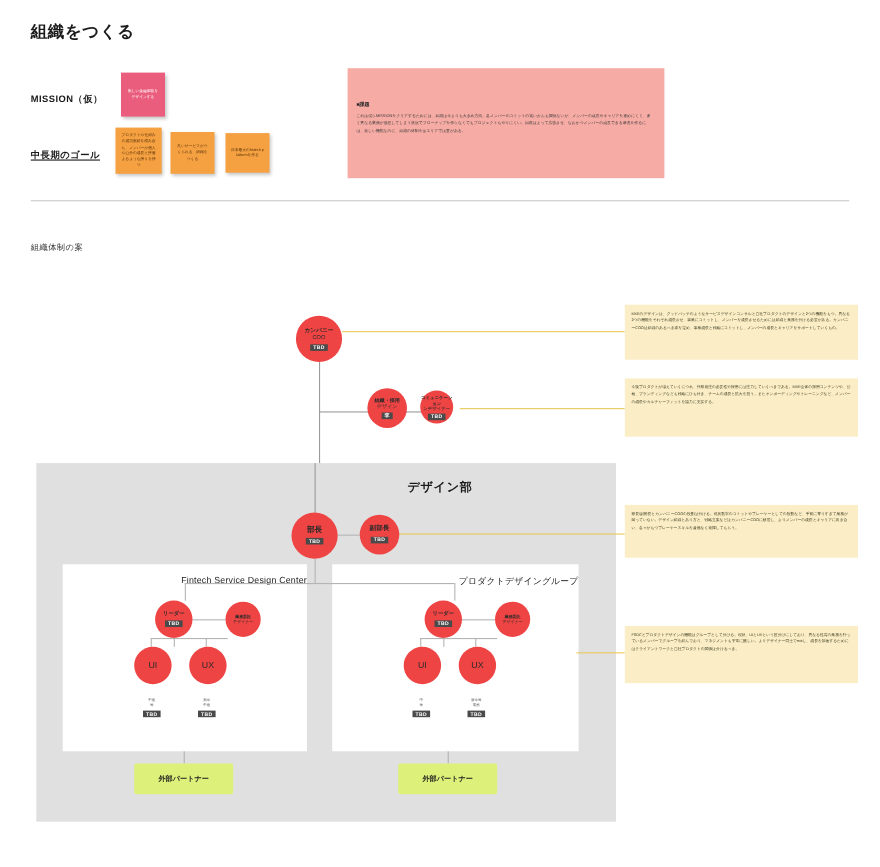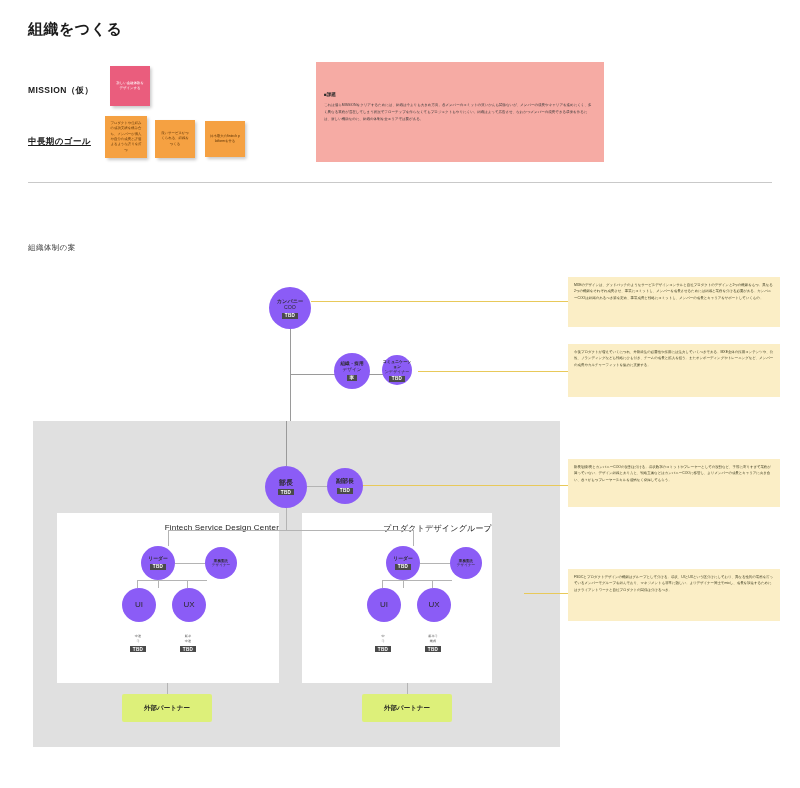--- a/index.html
+++ b/index.html
@@ -62,59 +62,59 @@
   }
 
   
   #divider {
     position:absolute; left:28px; top:182px; width:744px; height:1px;
     background:#c9c9c9;
   }
 
   
   #section-heading {
-    position:absolute; left:28px; top:243px;
+    position:absolute; left:28px; top:220px;
     font-size:7.5px; color:#333; letter-spacing:0.4px;
   }
 
   
   #dept-panel {
     position:absolute; left:33px; top:421px; width:527px; height:326px;
     background:#e0e0e0;
   }
   #dept-title {
     position:absolute; left:0; right:0; top:435px;
     text-align:center; font-size:11px; font-weight:bold; color:#1a1a1a;
     letter-spacing:0.6px;
   }
 
   
   .group-card {
     position:absolute; background:#ffffff;
   }
   #group-card-left  { left:57px;  top:513px; width:222px; height:170px; }
-  #group-card-right { left:302px; top:513px; width:190px; height:170px; }
+  #group-card-right { left:302px; top:513px; width:224px; height:170px; }
   .group-title {
     position:absolute; top:10px; left:0; right:0; text-align:right;
     font-size:8px; color:#222; letter-spacing:0.2px;
   }
 
   
   .conn { position:absolute; background:#9a9a9a; }
   .conn.v { width:1px; }
   .conn.h { height:1px; }
   .conn.light { background:#b4b4b4; }
 
   
   .leader { position:absolute; height:1px; background:#e8c95a; }
 
   
   .node {
     position:absolute; border-radius:50%;
-    background:#8b5cf6;
+    background:#ef4444;
     display:flex; flex-direction:column;
     align-items:center; justify-content:center;
     text-align:center; color:#2a2a2a;
   }
   .node .n-label { line-height:1.25; font-weight:bold; }
   .node .n-sub   { line-height:1.25; }
   .tbd {
     display:inline-block; margin-top:2px;
     background:#4a4a4a; color:#ffffff;
     font-size:4.6px; font-weight:bold;
@@ -201,20 +201,21 @@
   <div id="issue-box">
     <div id="issue-heading">■課題</div>
     <div id="issue-body">これは僕らMISSIONをクリアするためには、組織は今よりも大きめ方向。各メンバーのコミットの質いかんも関係ないが、メンバーの成長やキャリアを進めにくく、多く異なる業務が混在してしまう状況でフローチップを作らなくてもプロジェクトもやりにくい。組織はよって広告させ、なおかつメンバーの成長できる環境を作るには、新しい機能なのに、組織の体制を全エリアでは要がある。</div>
   </div>
 
   <div id="divider"></div>
 
   <div id="section-heading">組織体制の案</div>
 
   <div id="dept-panel"></div>
+  <div id="dept-title">デザイン部</div>
 
   <div class="group-card" id="group-card-left">
     <div class="group-title">Fintech Service Design Center</div>
   </div>
   <div class="group-card" id="group-card-right">
     <div class="group-title">プロダクトデザイングループ</div>
   </div>
 
   <div class="conn v" style="left:290px; top:329px; height:45px;"></div>
 

